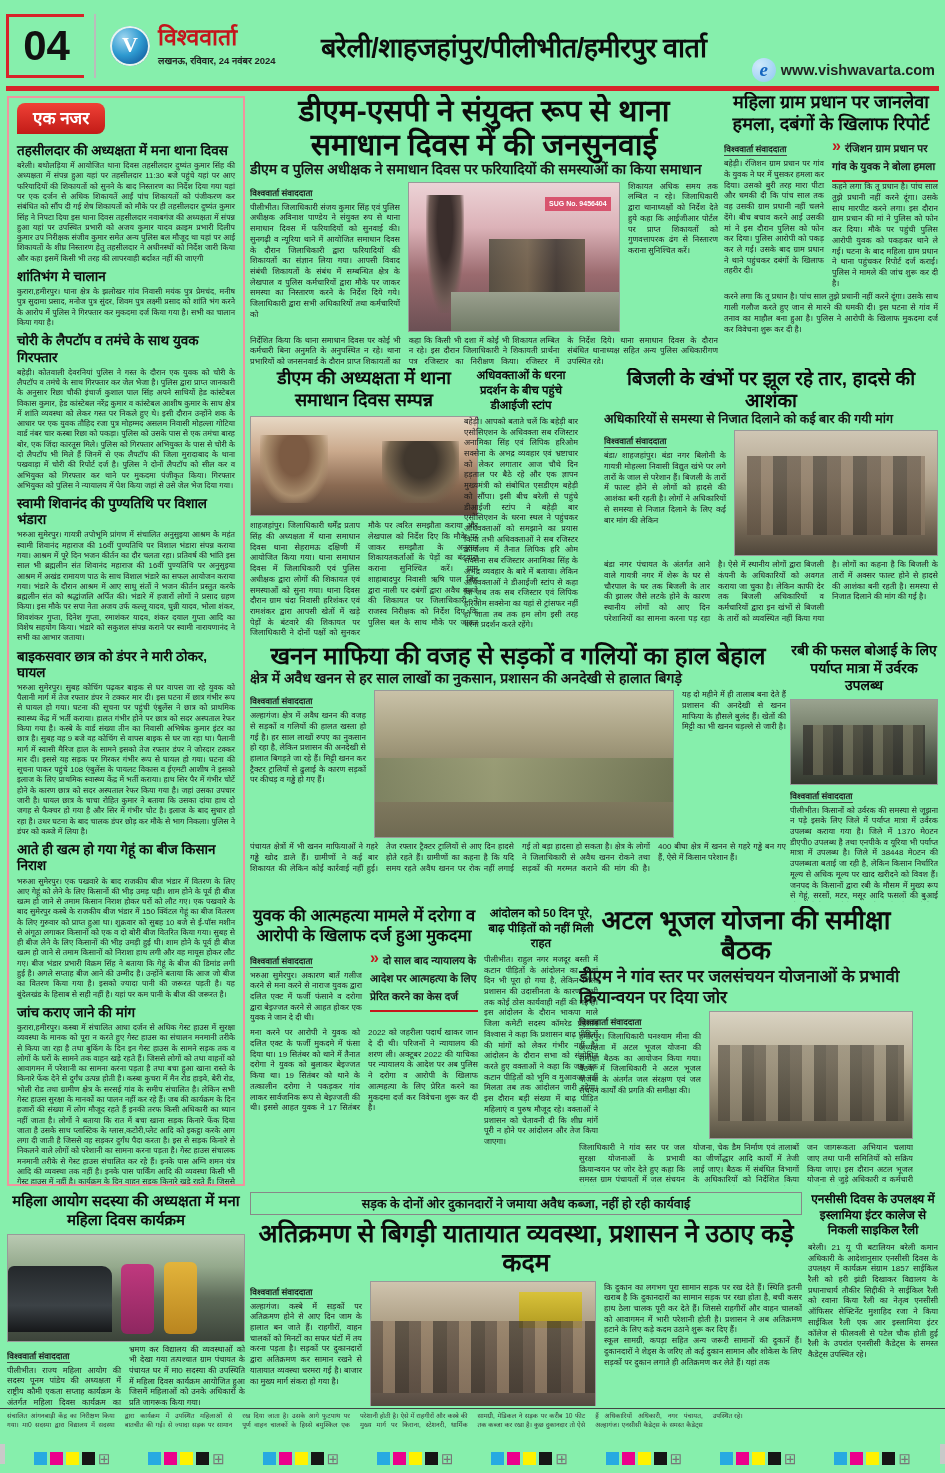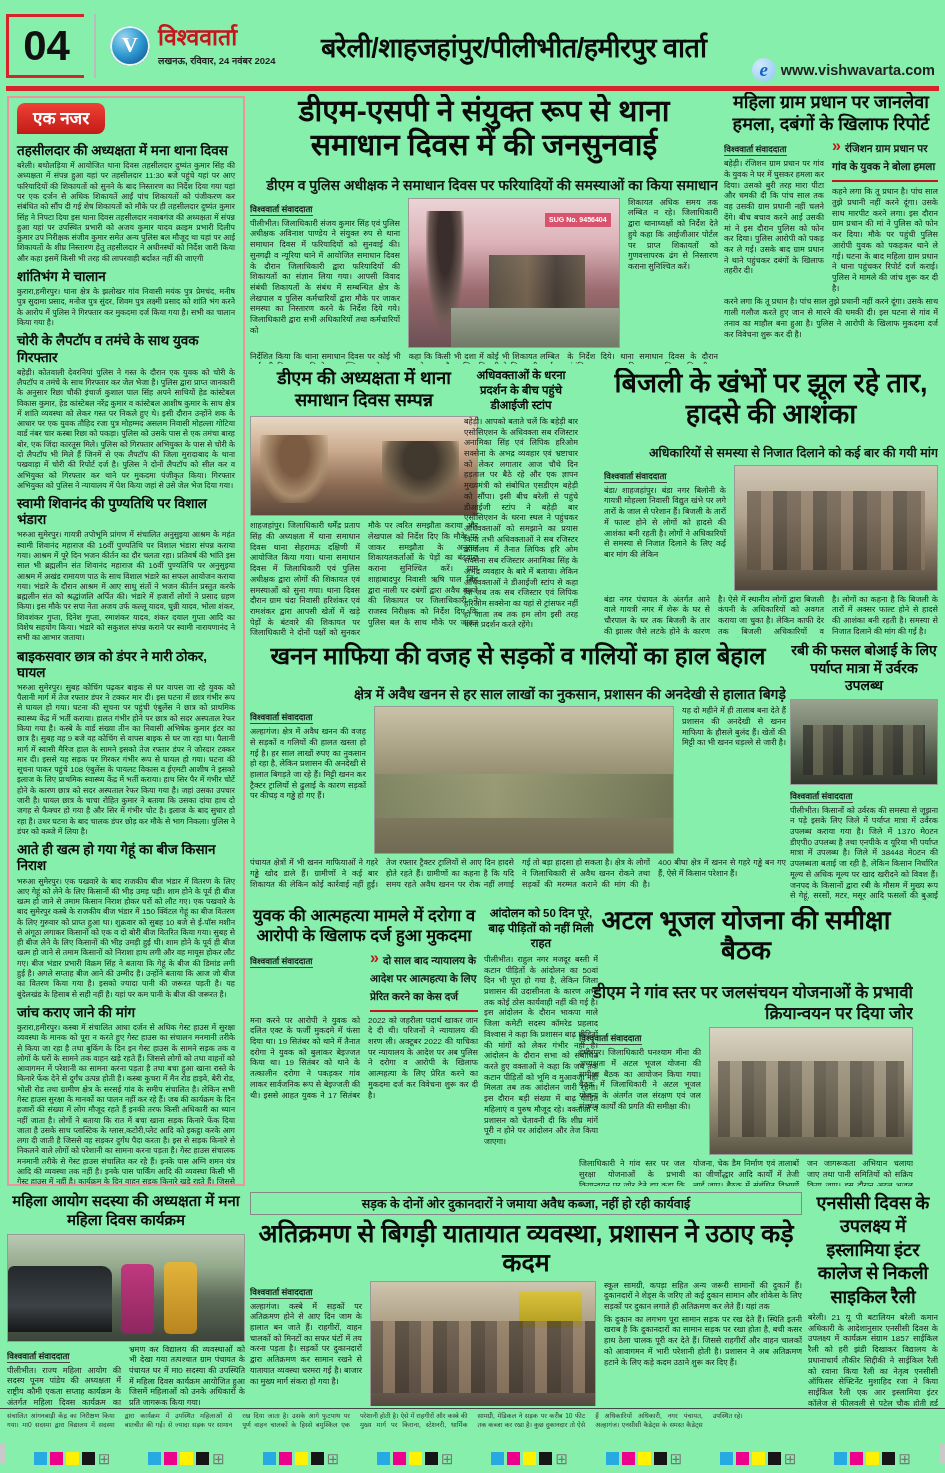--- a/index.html
+++ b/index.html
@@ -18,25 +18,25 @@
   .brand-txt .paper { color:#c4161c; font-weight:bold; font-size:23px; line-height:1; }
   .brand-txt .edition { font-size:9.5px; font-weight:bold; color:#222; margin-top:5px; }
   .region { flex:1; text-align:center; font-size:27px; font-weight:bold; color:#0c0c0c; letter-spacing:-0.5px; }
   .site { display:flex; align-items:center; gap:5px; padding-right:4px; align-self:flex-end; margin-bottom:4px; }
   .e-icon { width:24px; height:24px; border-radius:50%; background:radial-gradient(circle at 30% 30%, #cfe9fb, #8ec8f0); color:#1565c0; font-weight:bold; font-style:italic; font-size:19px; display:flex; align-items:center; justify-content:center; font-family:"Liberation Serif",serif; }
   .site .url { font-size:14.5px; font-weight:bold; color:#222; }
 
   
   .abs { position:absolute; overflow:hidden; }
   .h-xl { font-size:30px; line-height:1.12; font-weight:bold; text-align:center; color:#0c0c0c; }
-  .h-l  { font-size:27px; line-height:1.15; font-weight:bold; text-align:center; color:#0c0c0c; }
+  .h-l  { font-size:19px; line-height:1.15; font-weight:bold; text-align:center; color:#0c0c0c; }
   .h-m  { font-size:18px; line-height:1.2; font-weight:bold; text-align:center; color:#0c0c0c; }
   .h-s  { font-size:13px; line-height:1.25; font-weight:bold; text-align:center; color:#0c0c0c; }
   .h-xs { font-size:11.5px; line-height:1.3; font-weight:bold; text-align:center; color:#0c0c0c; }
-  .sub  { font-size:14px; line-height:1.25; font-weight:bold; text-align:right; color:#161616; margin-top:16px; }
+  .sub  { font-size:14px; line-height:1.25; font-weight:bold; text-align:left; color:#161616; margin-top:0; }
   .byline { font-size:8.5px; font-weight:bold; border-bottom:1px solid #444; display:inline-block; padding-bottom:1px; margin:4px 0 3px; }
   .body { font-size:8px; line-height:1.34; text-align:justify; color:#1c1c1c; }
   .cols2 { column-count:2; column-gap:8px; }
   .cols3 { column-count:3; column-gap:8px; }
   .cols4 { column-count:4; column-gap:8px; }
   .photo { position:relative; border:1px solid #999; }
   .row { display:flex; gap:8px; }
 
   .bullet-box { border-bottom:2px solid #c4161c; padding-bottom:6px; }
   .bullet-mark { color:#c4161c; font-size:16px; font-weight:bold; float:left; margin-right:4px; line-height:1; }
@@ -172,21 +172,21 @@
     <div class="row" style="margin-top:3px;">
       <div style="width:100px;">
         <span class="byline">विश्ववार्ता संवाददाता</span>
         <div class="body">बहेड़ी। रंजिशन ग्राम प्रधान पर गांव के युवक ने घर में घुसकर हमला कर दिया। उसको बुरी तरह मारा पीटा और धमकी दी कि पांच साल तक वह उसकी ग्राम प्रधानी नहीं चलने देंगे। बीच बचाव करने आई उसकी मां ने इस दौरान पुलिस को फोन कर दिया। पुलिस आरोपी को पकड़ कर ले गई। उसके बाद ग्राम प्रधान ने थाने पहुंचकर दबंगों के खिलाफ तहरीर दी।</div>
       </div>
       <div style="flex:1;">
         <div class="bullet-box">
           <span class="bullet-mark">»</span>
           <span class="bullet-text">रंजिशन ग्राम प्रधान पर गांव के युवक ने बोला हमला</span>
         </div>
-        <div class="body" style="margin-top:5px;">कहने लगा कि तू प्रधान है। पांच साल तुझे प्रधानी नहीं करने दूंगा। उसके साथ मारपीट करने लगा। इस दौरान ग्राम प्रधान की मां ने पुलिस को फोन कर दिया। मौके पर पहुंची पुलिस आरोपी युवक को पकड़कर थाने ले गई। घटना के बाद महिला ग्राम प्रधान ने थाना पहुंचकर रिपोर्ट दर्ज कराई। पुलिस ने मामले की जांच शुरू कर दी है।</div>
+        <div class="body" style="">कहने लगा कि तू प्रधान है। पांच साल तुझे प्रधानी नहीं करने दूंगा। उसके साथ मारपीट करने लगा। इस दौरान ग्राम प्रधान की मां ने पुलिस को फोन कर दिया। मौके पर पहुंची पुलिस आरोपी युवक को पकड़कर थाने ले गई। घटना के बाद महिला ग्राम प्रधान ने थाना पहुंचकर रिपोर्ट दर्ज कराई। पुलिस ने मामले की जांच शुरू कर दी है।</div>
       </div>
     </div>
     <div class="body" style="margin-top:3px;">करने लगा कि तू प्रधान है। पांच साल तुझे प्रधानी नहीं करने दूंगा। उसके साथ गाली गलौज करते हुए जान से मारने की धमकी दी। इस घटना से गांव में तनाव का माहौल बना हुआ है। पुलिस ने आरोपी के खिलाफ मुकदमा दर्ज कर विवेचना शुरू कर दी है।</div>
   </div>
 
   <div class="abs" style="left:250px; top:368px; width:228px; height:270px;">
     <div class="h-m">डीएम की अध्यक्षता में थाना समाधान दिवस सम्पन्न</div>
     <div class="photo ph-dm" style="width:228px; height:100px; margin-top:5px;">
       <div class="blob1"></div>
         <div class="blob2"></div>
@@ -239,20 +239,21 @@
       </div>
     <span class="byline">विश्ववार्ता संवाददाता</span>
     <div class="body">पीलीभीत। किसानों को उर्वरक की समस्या से जूझना न पड़े इसके लिए जिले में पर्याप्त मात्रा में उर्वरक उपलब्ध कराया गया है। जिले में 1370 मे0टन डीएपी0 उपलब्ध है तथा एनपीके व यूरिया भी पर्याप्त मात्रा में उपलब्ध है। जिले में 38448 मे0टन की उपलब्धता बताई जा रही है, लेकिन किसान निर्धारित मूल्य से अधिक मूल्य पर खाद खरीदने को विवश हैं। जनपद के किसानों द्वारा रबी के मौसम में मुख्य रूप से गेहूं, सरसों, मटर, मसूर आदि फसलों की बुआई की जाती है। बुवाई के समय किसानों को फॉस्फेटिक उर्वरकों की आवश्यकता होती है। जिला कृषि अधिकारी नरेंद्रपाल का दावा है कि जिले में फॉस्फेटिक उर्वरकों की व्यवस्था पर्याप्त मात्रा में की जा रही है।</div>
   </div>
 
   <div class="abs" style="left:250px; top:906px; width:228px; height:280px;">
     <div class="h-m" style="font-size:16.5px;">युवक की आत्महत्या मामले में दरोगा व आरोपी के खिलाफ दर्ज हुआ मुकदमा</div>
     <div class="row" style="margin-top:4px;">
       <div style="width:112px;">
         <span class="byline">विश्ववार्ता संवाददाता</span>
+        <div class="body">भरुआ सुमेरपुर। अकारण बातें गलीज करने से मना करने से नाराज युवक द्वारा दलित एक्ट में फर्जी फंसाने व दरोगा द्वारा बेइज्जत करने से आहत होकर एक युवक ने जान दे दी थी।</div>
       </div>
       <div style="flex:1;">
         <div class="bullet-box">
           <span class="bullet-mark">»</span>
           <span class="bullet-text">दो साल बाद न्यायालय के आदेश पर आत्महत्या के लिए प्रेरित करने का केस दर्ज</span>
         </div>
       </div>
     </div>
     <div class="body cols2" style="margin-top:4px; height:150px;">मना करने पर आरोपी ने युवक को दलित एक्ट के फर्जी मुकदमे में फंसा दिया था। 19 सितंबर को थाने में तैनात दरोगा ने युवक को बुलाकर बेइज्जत किया था। 19 सितंबर को थाने के तत्कालीन दरोगा ने पकड़कर गांव लाकर सार्वजनिक रूप से बेइज्जती की थी। इससे आहत युवक ने 17 सितंबर 2022 को जहरीला पदार्थ खाकर जान दे दी थी। परिजनों ने न्यायालय की शरण ली। अक्टूबर 2022 की याचिका पर न्यायालय के आदेश पर अब पुलिस ने दरोगा व आरोपी के खिलाफ आत्महत्या के लिए प्रेरित करने का मुकदमा दर्ज कर विवेचना शुरू कर दी है।</div>
   </div>
@@ -301,28 +302,28 @@
     <div class="row" style="margin-top:4px;">
       <div style="width:112px;">
         <span class="byline">विश्ववार्ता संवाददाता</span>
         <div class="body">अल्हागंज। कस्बे में सड़कों पर अतिक्रमण होने से आए दिन जाम के हालात बन जाते हैं। राहगीरों, वाहन चालकों को मिनटों का सफर घंटों में तय करना पड़ता है। सड़कों पर दुकानदारों द्वारा अतिक्रमण कर सामान रखने से यातायात व्यवस्था चरमरा गई है। बाजार का मुख्य मार्ग संकरा हो गया है।</div>
       </div>
       <div class="photo ph-street" style="width:226px; height:132px; flex:none;">
         <div class="bus"></div>
           <div class="blob1"></div>
       </div>
       <div style="flex:1;">
+        <div class="body" style="margin-top:2px;">कि दुकान का लगभग पूरा सामान सड़क पर रख देते हैं। स्थिति इतनी खराब है कि दुकानदारों का सामान सड़क पर रखा होता है, बची कसर हाथ ठेला चालक पूरी कर देते हैं। जिससे राहगीरों और वाहन चालकों को आवागमन में भारी परेशानी होती है। प्रशासन ने अब अतिक्रमण हटाने के लिए कड़े कदम उठाने शुरू कर दिए हैं।</div>
         <div class="body">स्कूल सामग्री, कपड़ा सहित अन्य जरूरी सामानों की दुकानें हैं। दुकानदारों ने शेड्स के जरिए तो कई दुकान सामान और शोकेस के लिए सड़कों पर दुकान लगाते ही अतिक्रमण कर लेते हैं। यहां तक</div>
-        <div class="body" style="margin-top:2px;">कि दुकान का लगभग पूरा सामान सड़क पर रख देते हैं। स्थिति इतनी खराब है कि दुकानदारों का सामान सड़क पर रखा होता है, बची कसर हाथ ठेला चालक पूरी कर देते हैं। जिससे राहगीरों और वाहन चालकों को आवागमन में भारी परेशानी होती है। प्रशासन ने अब अतिक्रमण हटाने के लिए कड़े कदम उठाने शुरू कर दिए हैं।</div>
       </div>
     </div>
   </div>
 
   <div class="abs" style="left:808px; top:1192px; width:130px; height:214px;">
-    <div class="h-xs" style="font-size:18px;font-family:Liberation Serif, serif;">एनसीसी दिवस के उपलक्ष्य में इस्लामिया इंटर कालेज से निकली साइकिल रैली</div>
+    <div class="h-xs" style="font-size:12px;">एनसीसी दिवस के उपलक्ष्य में इस्लामिया इंटर कालेज से निकली साइकिल रैली</div>
     <div class="body" style="margin-top:4px;">बरेली। 21 यू पी बटालियन बरेली कमान अधिकारी के आदेशानुसार एनसीसी दिवस के उपलक्ष्य में कार्यक्रम संग्राम 1857 साईकिल रैली को हरी झंडी दिखाकर विद्यालय के प्रधानाचार्य तौकीर सिद्दीकी ने साईकिल रैली को रवाना किया रैली का नेतृत्व एनसीसी ऑफिसर सेफ्टिनेंट मुशाहिद रजा ने किया साईकिल रैली एक आर इस्लामिया इंटर कॉलेज से फीलवली से पटेल चौक होती हुई रैली के उपरांत एनसीसी कैडेट्स के समस्त कैडेट्स उपस्थित रहे।</div>
   </div>
 
   <div class="cutline"></div>
   <div class="cont-row">संचालित आंगनबाड़ी केंद्र का निरीक्षण किया गया। मा0 सदस्या द्वारा विद्यालय में सदस्या द्वारा कार्यक्रम में उपस्थित महिलाओं से बातचीत की गई। से ज्यादा सड़क पर सामान रख दिया जाता है। उसके आगे फुटपाथ पर पूर्ण वाहन चालकों के हिस्से बमुश्किल एक परेशानी होती है। ऐसे में राहगीरों और कस्बे की मुख्य मार्ग पर किराना, स्टेशनरी, धार्मिक सामग्री, मेडिकल ने सड़क पर करीब 10 फीट तक कब्जा कर रखा है। कुछ दुकानदार तो ऐसे हैं अधिकारियों अधिकारी, नगर पंचायत, अल्हागंज। एनसीसी कैडेट्स के समस्त कैडेट्स उपस्थित रहे।</div>
 
   <div class="edgebar" style="left:0;"></div>
   <div class="edgebar" style="right:0;"></div>
 
   <div class="marks">

